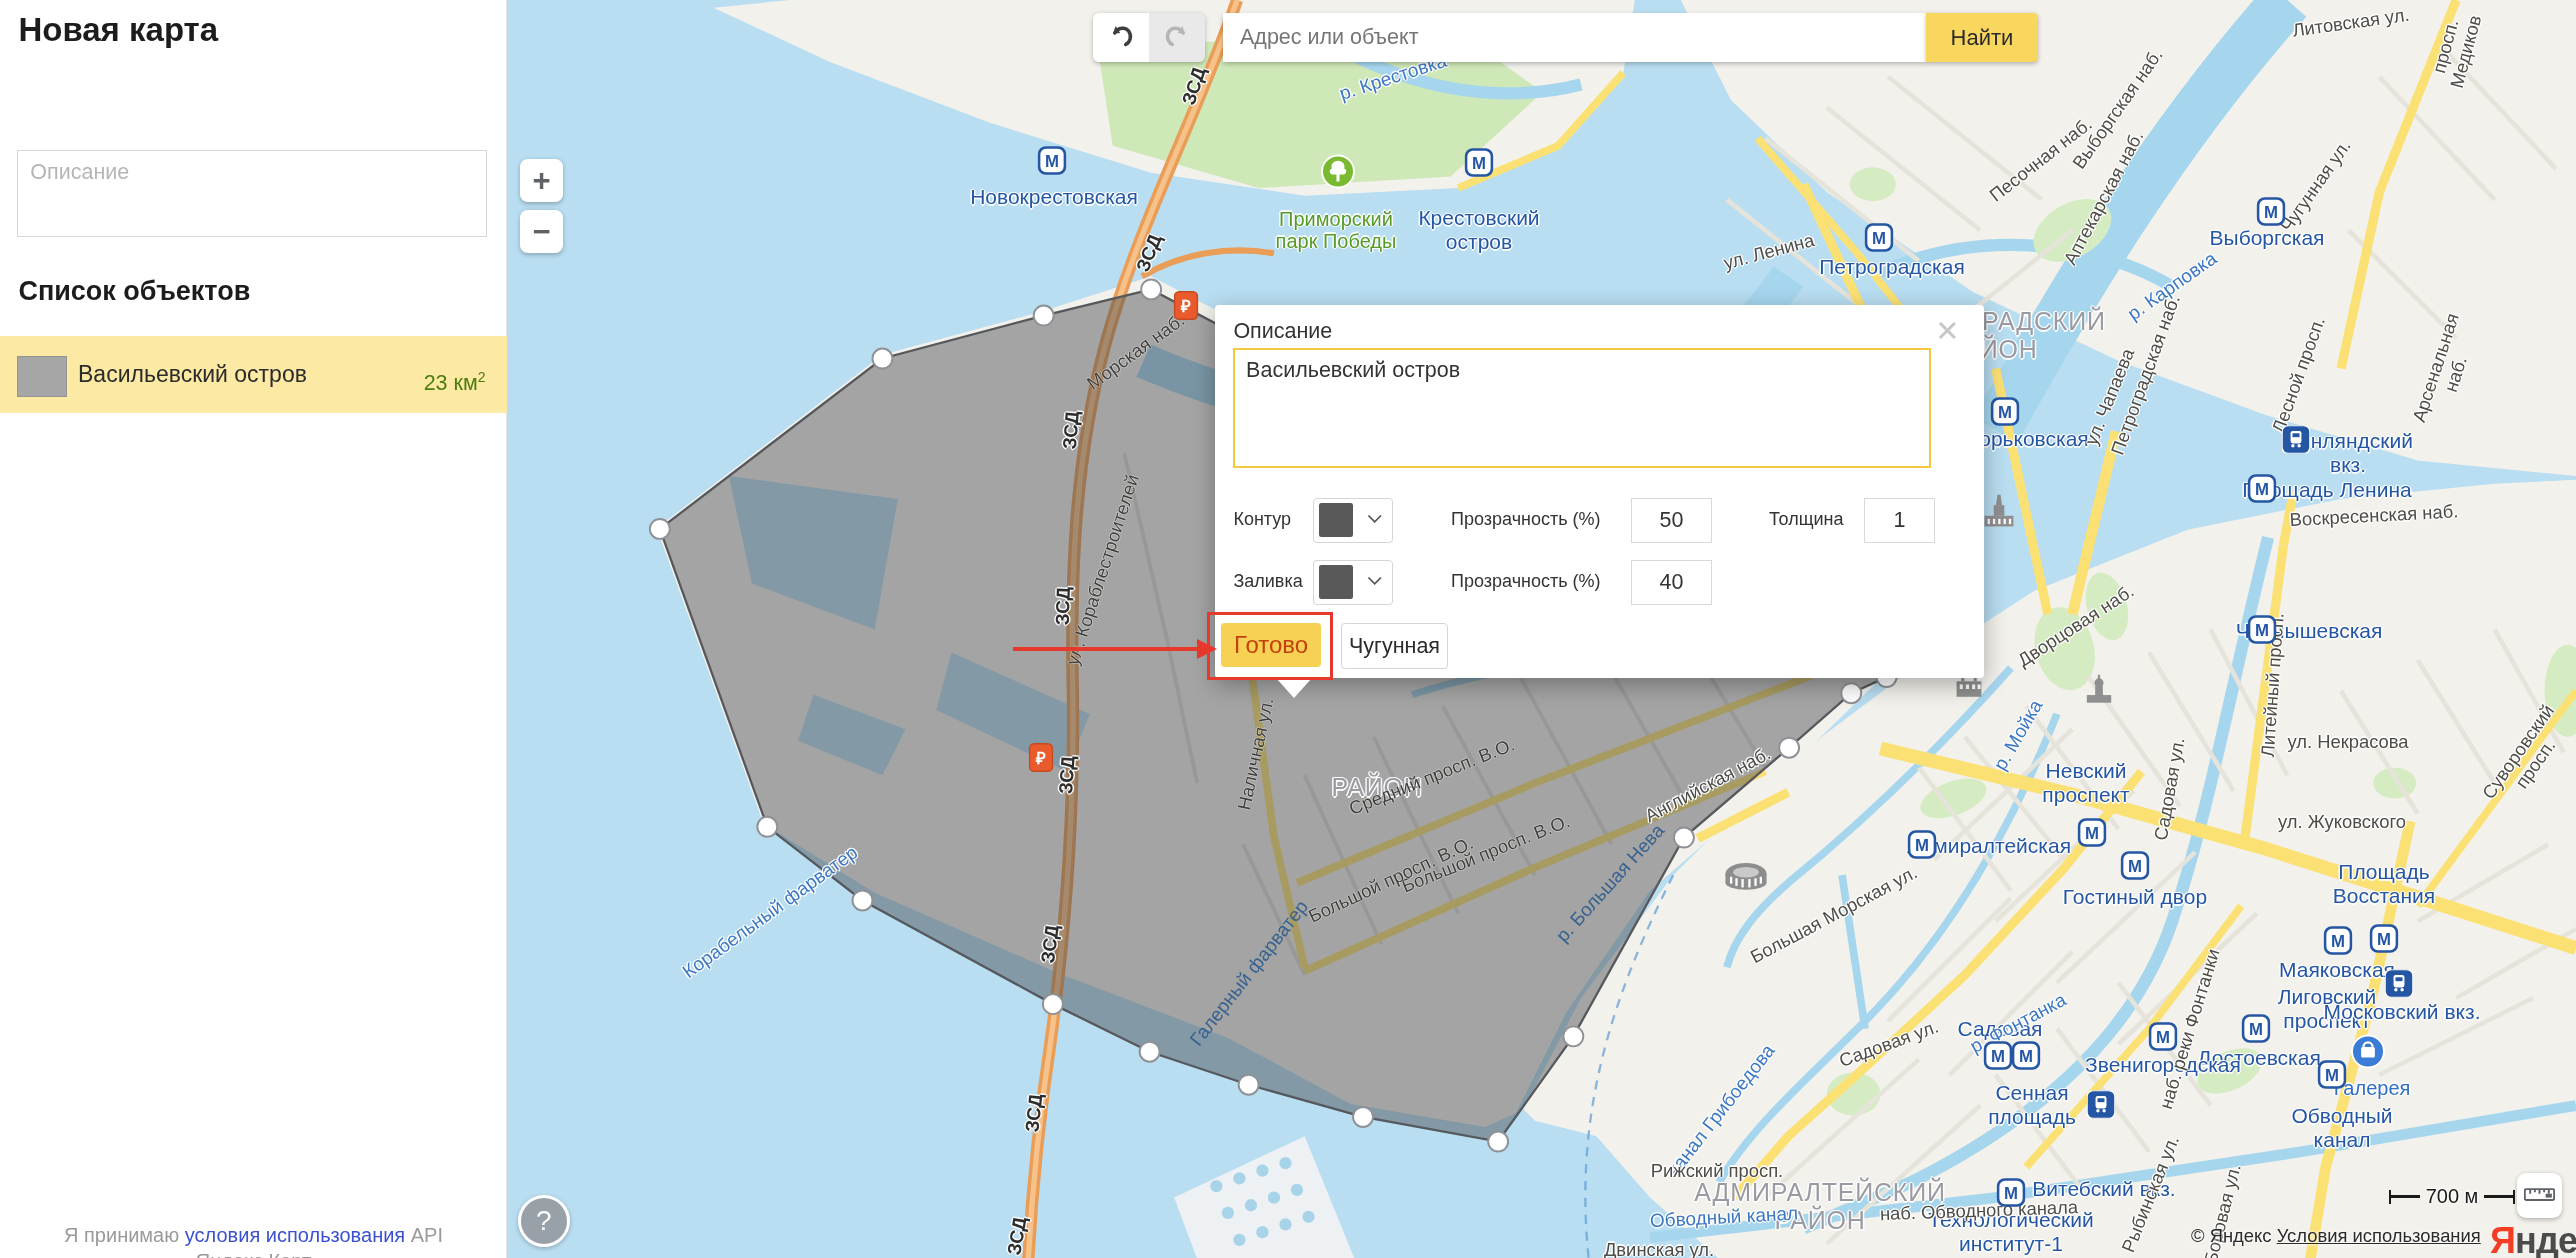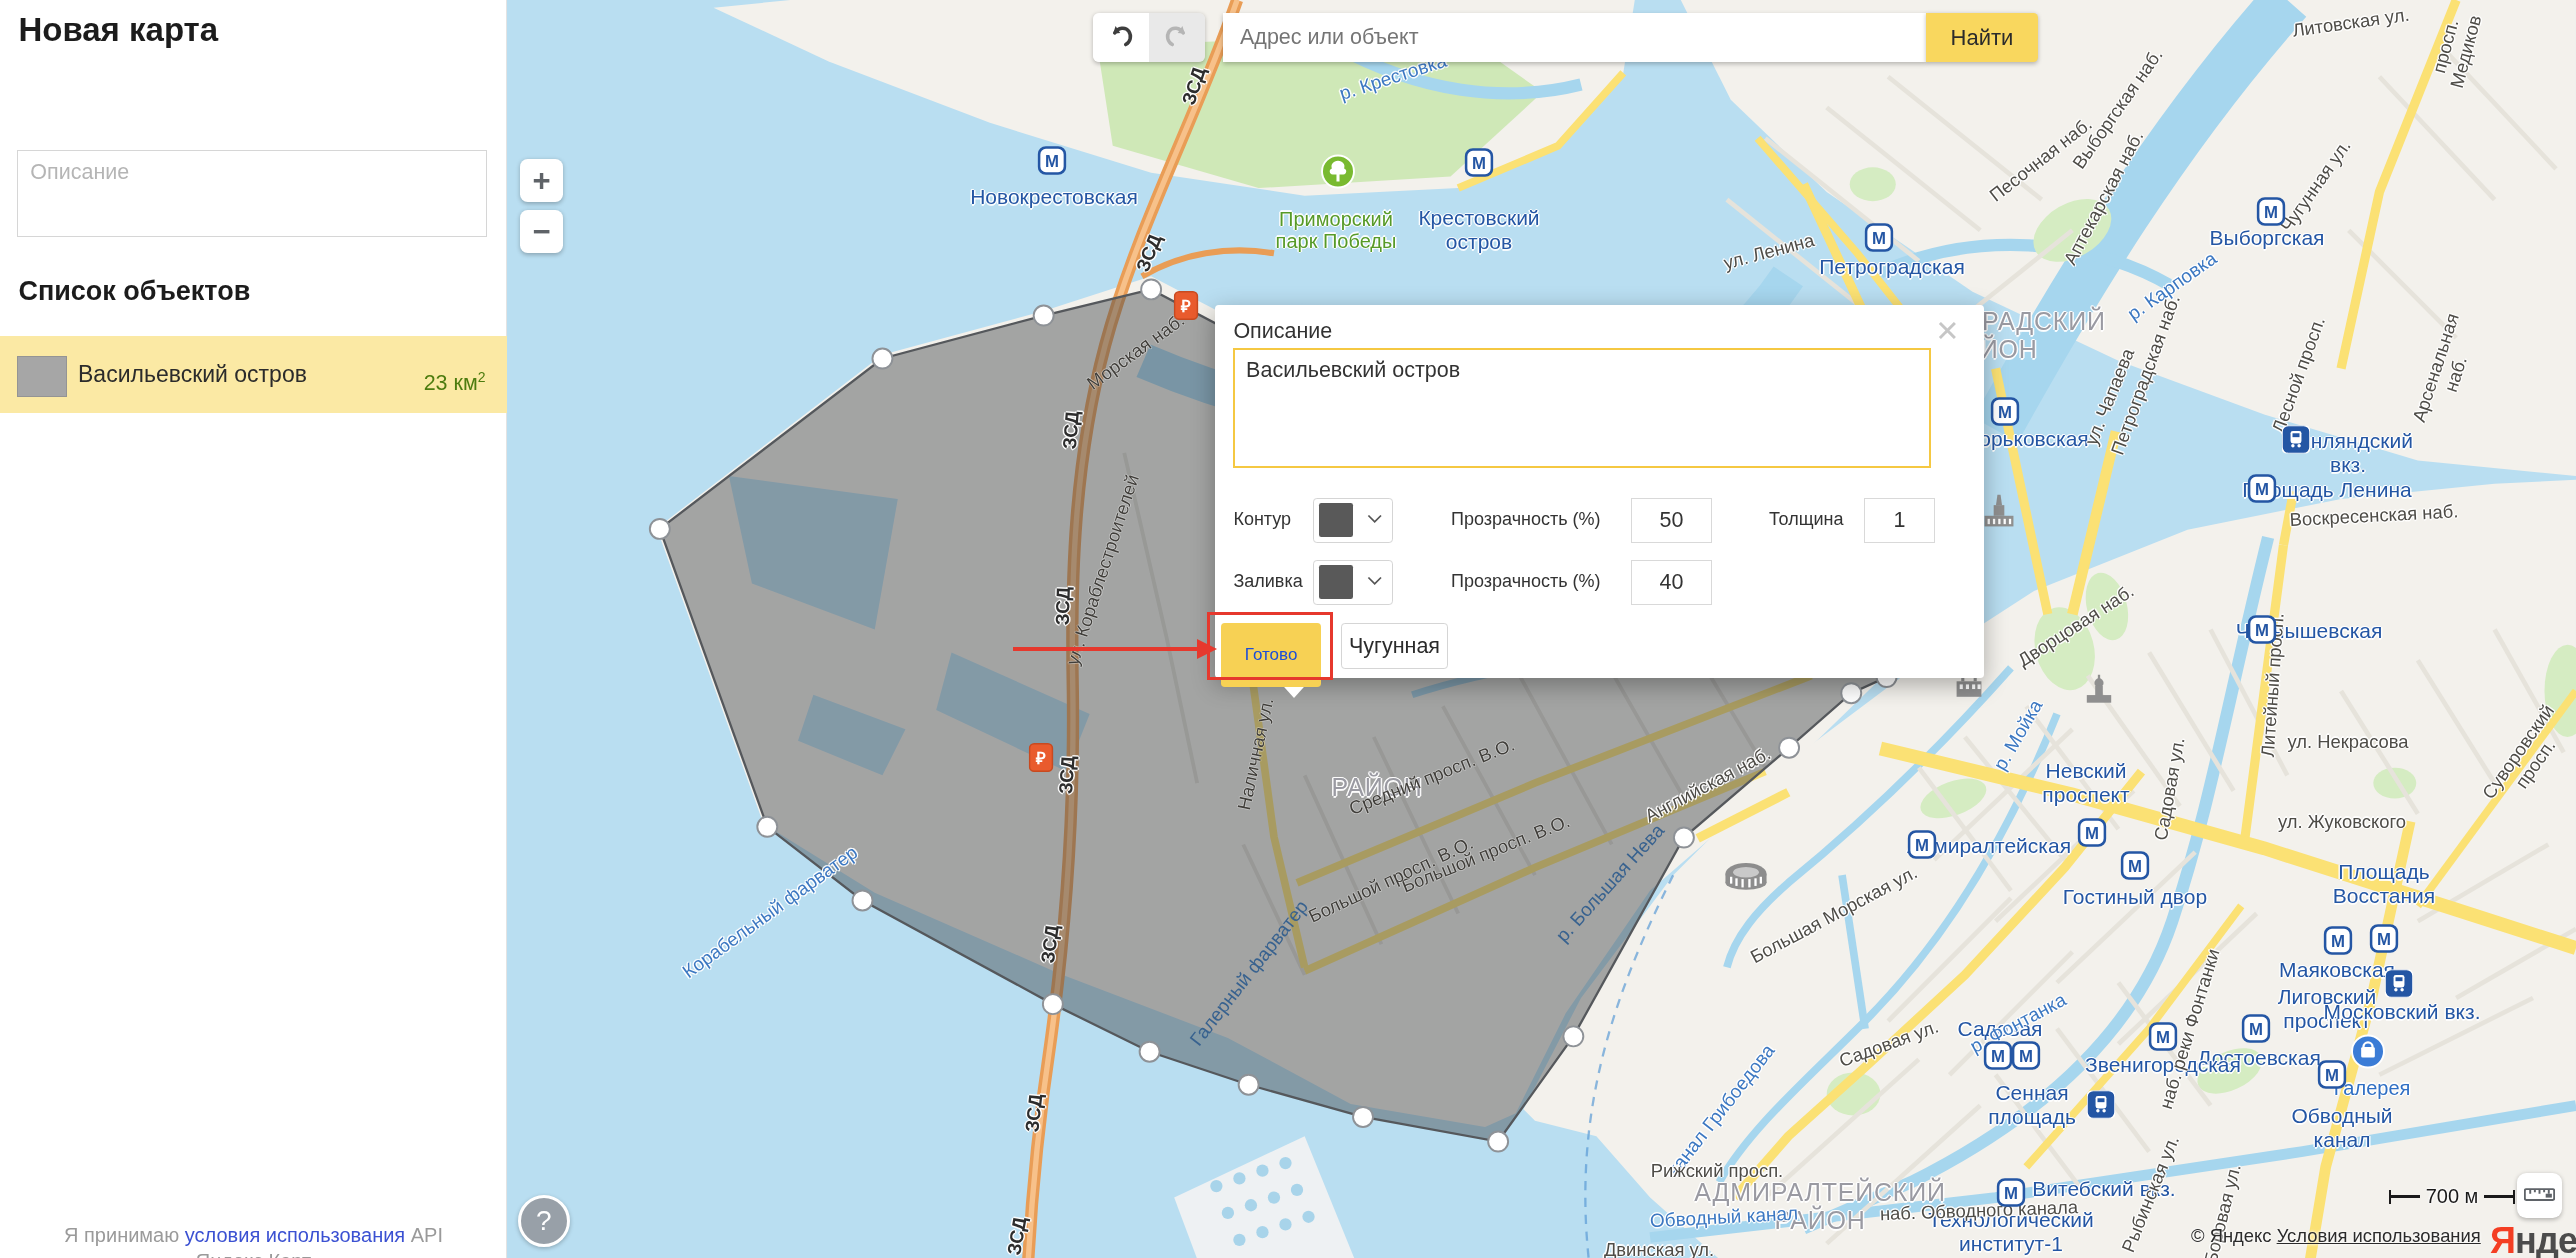--- a/index.html
+++ b/index.html
@@ -71,21 +71,21 @@
   .dialog{position:absolute;left:708px;top:305px;width:769px;height:373px;background:#fff;border-radius:3.8px;box-shadow:0 6.1px 23px rgba(0,0,0,.3);z-index:50;}
   .dialog-tail{position:absolute;left:61px;bottom:-20px;width:0;height:0;border-left:18.4px solid transparent;border-right:18.4px solid transparent;border-top:20px solid #fff;}
   .dlg-title{position:absolute;left:18.4px;top:14px;font-size:21.5px;color:#333;}
   .dlg-close{position:absolute;left:714px;top:7.7px;width:37px;height:37px;border:none;background:none;font-size:29px;color:#c6c6c6;cursor:pointer;line-height:1;}
   .dlg-textarea{position:absolute;left:18.4px;top:43px;width:698px;height:120px;border:2.3px solid #f5c842;font-size:21.5px;color:#333;padding:7.7px 10.7px;resize:none;outline:none;font-family:"Liberation Sans",sans-serif;}
   .dlg-label{position:absolute;font-size:18px;color:#333;}
   .dlg-drop{position:absolute;width:80px;height:45px;border:1.5px solid #d5d5d5;border-radius:3.8px;background:#fff;cursor:pointer;}
   .dlg-swatch{position:absolute;left:5.4px;top:3.8px;width:34px;height:34px;border-radius:2.3px;background:#595959;}
   .dlg-chevron{position:absolute;right:9.2px;top:14px;}
   .dlg-input{position:absolute;height:45px;border:1.5px solid #d9d9d9;font-size:21.5px;color:#333;text-align:center;outline:none;font-family:"Liberation Sans",sans-serif;}
-  .dlg-done{position:absolute;left:6.1px;top:318px;width:100px;height:64px;background:#f7d154;border:none;border-radius:3.8px;font-size:17px;color:#1d4ed8;cursor:pointer;font-family:"Liberation Sans",sans-serif;}
+  .dlg-done{position:absolute;left:6.1px;top:318px;width:100px;height:44px;background:#f7d154;border:none;border-radius:3.8px;font-size:24px;color:#c2410c;cursor:pointer;font-family:"Liberation Sans",sans-serif;}
   .dlg-delete{position:absolute;left:126px;top:318px;width:107px;height:46px;background:#fff;border:1.5px solid #d5d5d5;border-radius:3.8px;font-size:21.5px;color:#2b2b2b;cursor:pointer;font-family:"Liberation Sans",sans-serif;}
   .annot-rect{position:absolute;left:-7.7px;top:307px;width:126px;height:68px;border:3.8px solid #e6382d;z-index:60;pointer-events:none;}
   .annot-arrow{position:absolute;z-index:60;pointer-events:none;}
   .annot-arrow .shaft{position:absolute;left:0;top:7.7px;height:4.6px;background:#e6382d;}
   .annot-arrow .head{position:absolute;top:0;width:0;height:0;border-top:10px solid transparent;border-bottom:10px solid transparent;border-left:20px solid #e6382d;}
 </style>
 </head>
 <body>
 
 <aside class="sidebar">

